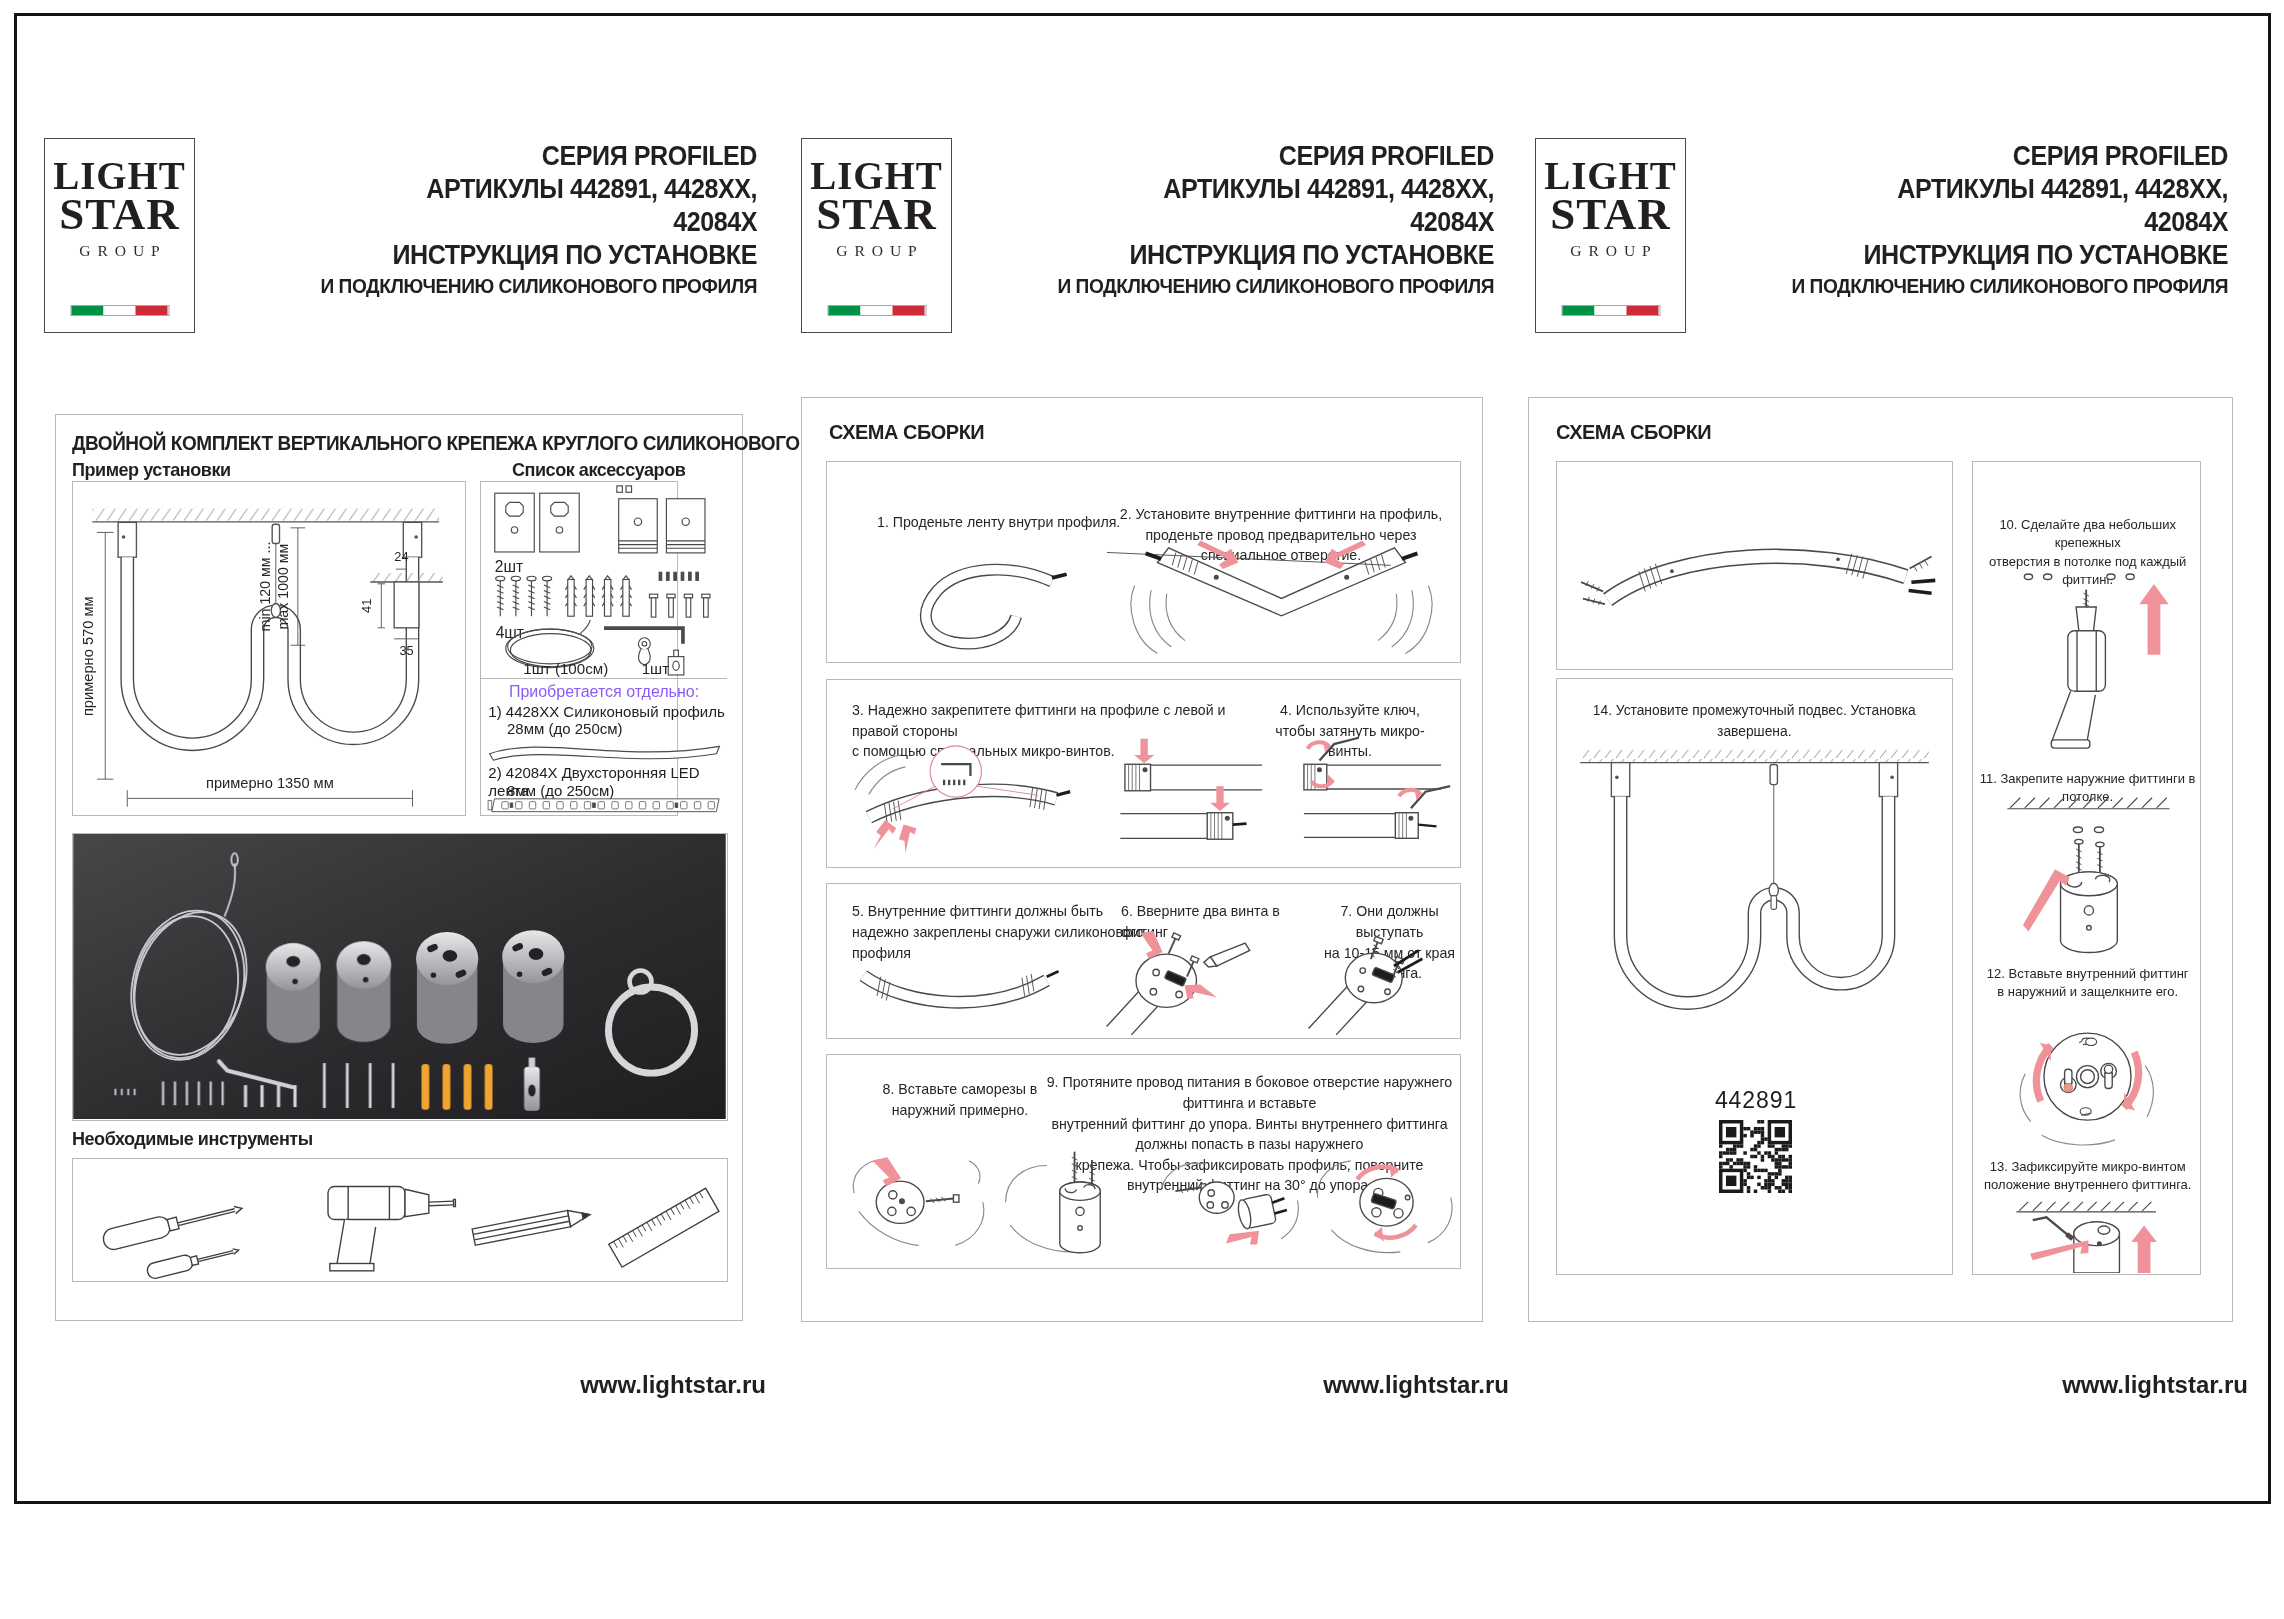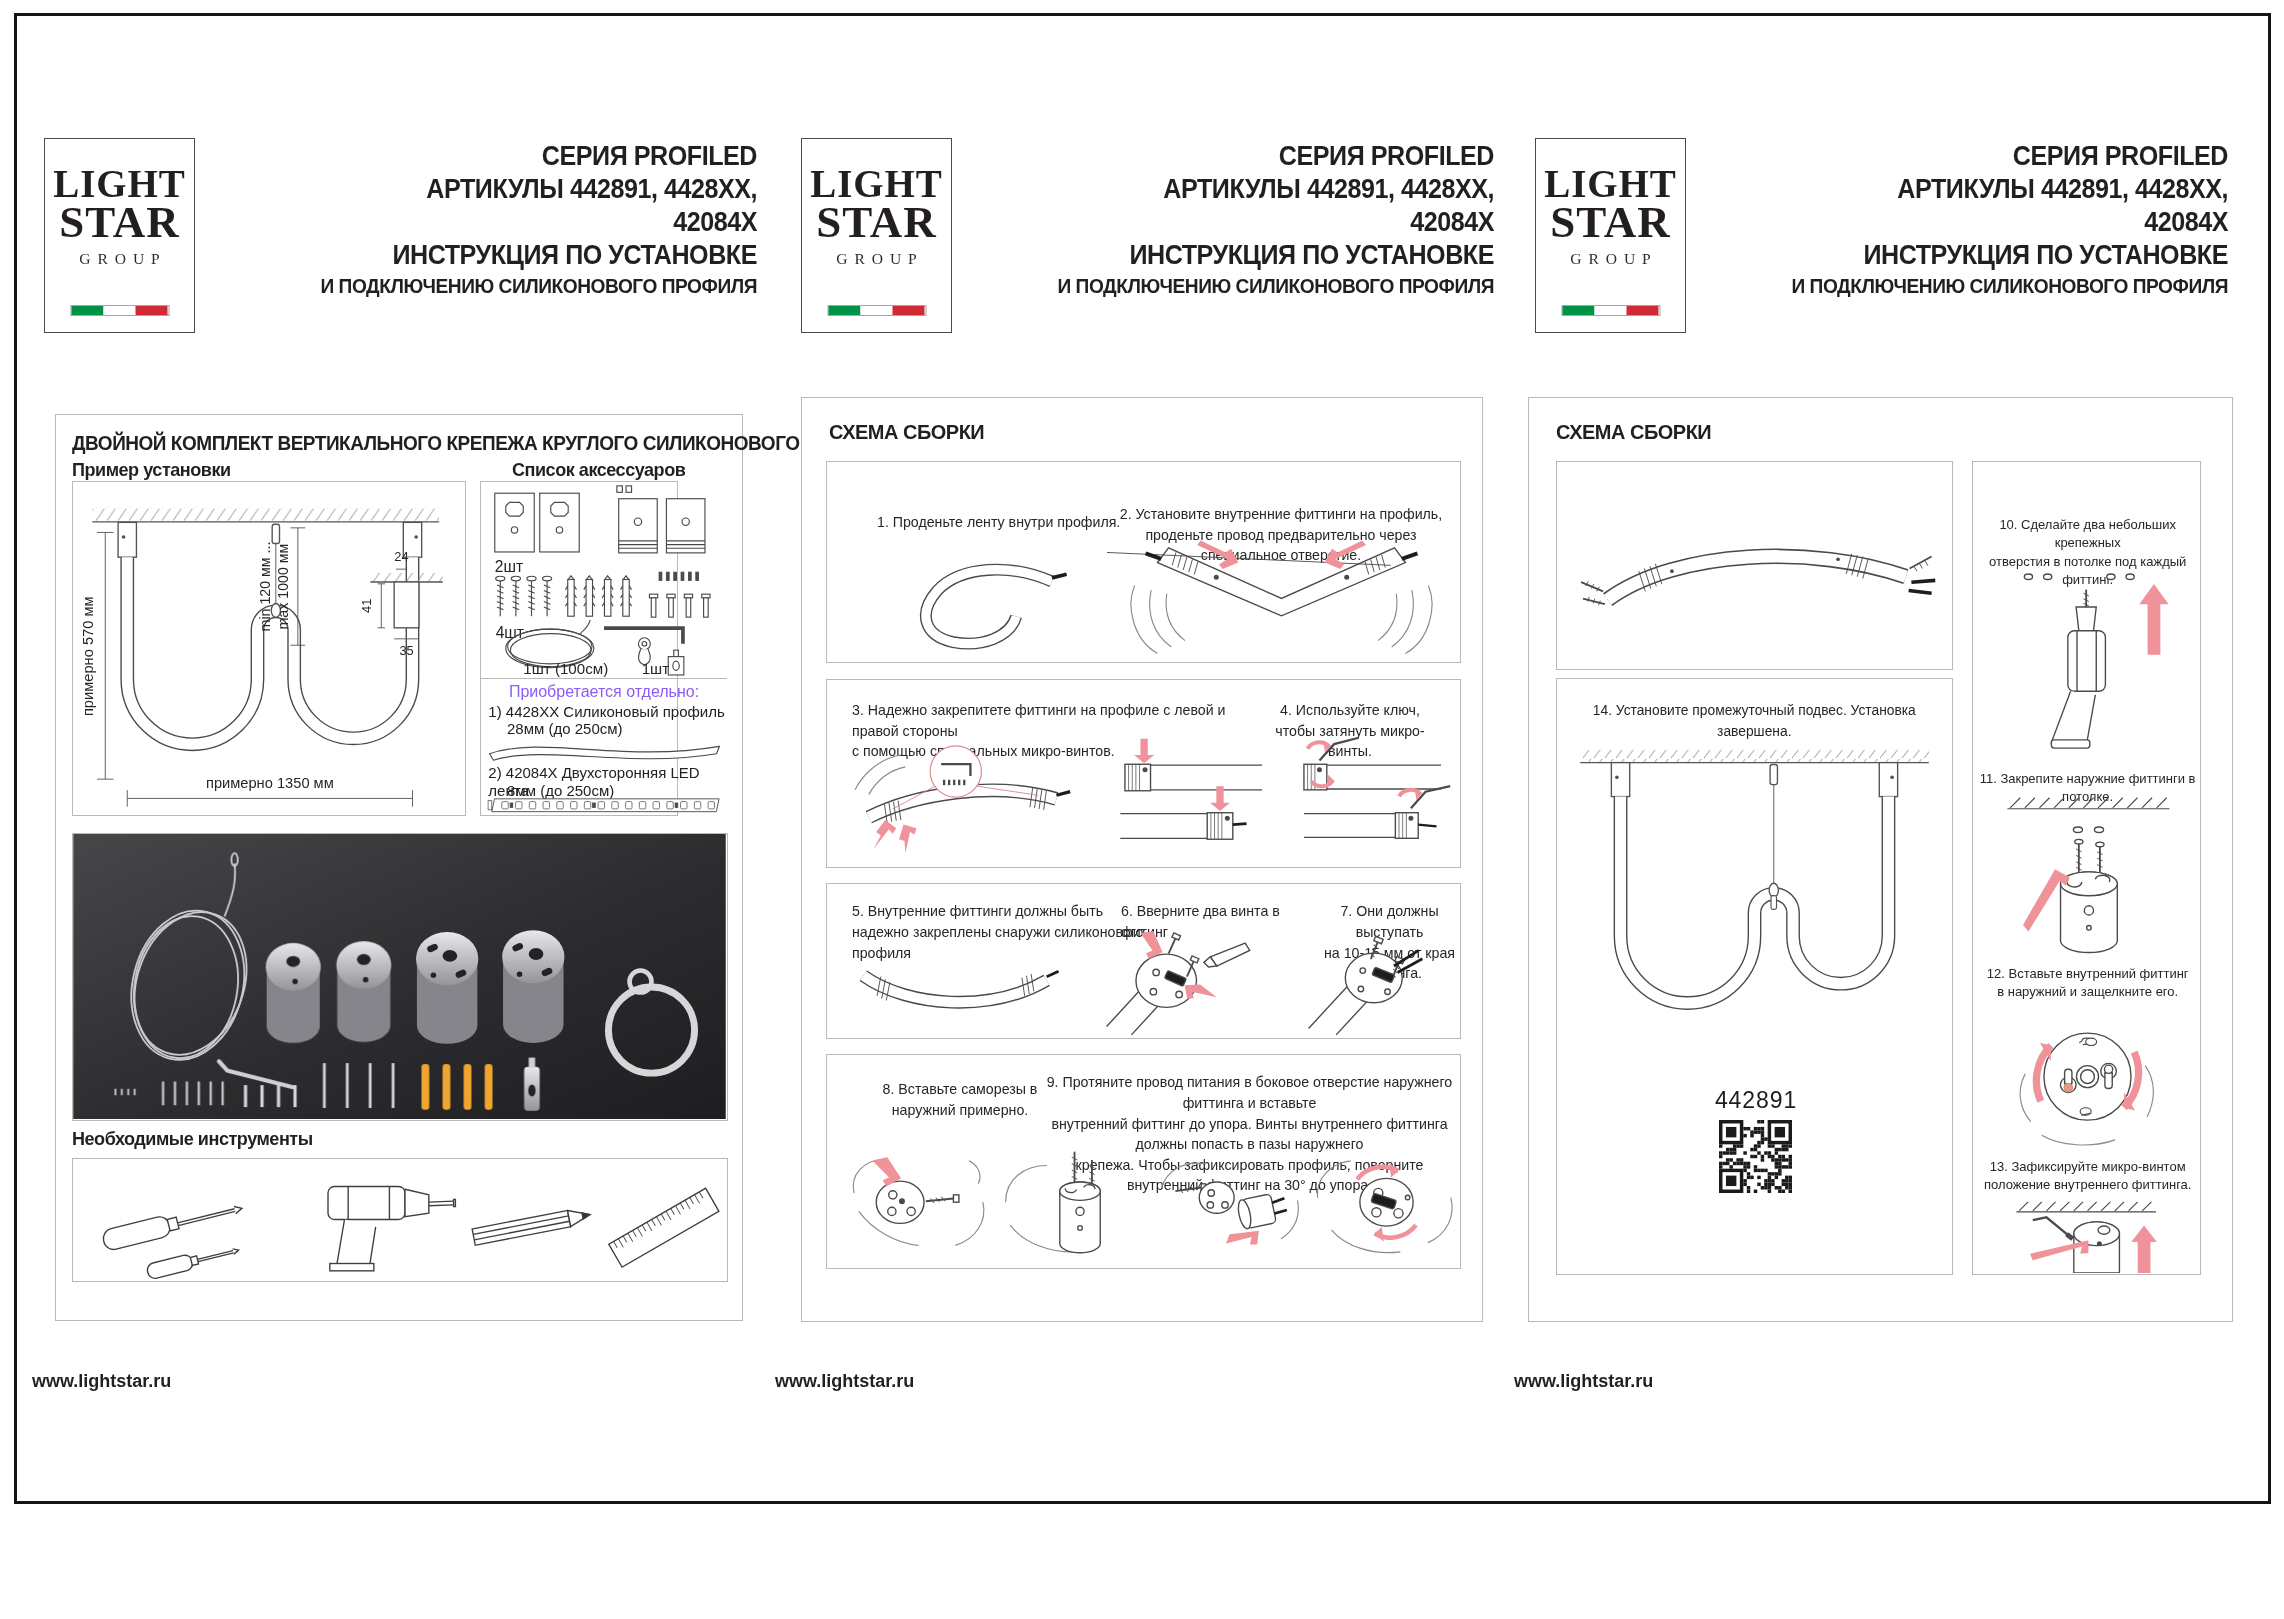--- a/index.html
+++ b/index.html
@@ -4,36 +4,36 @@
 <style>
   html,body{margin:0;padding:0;background:#ffffff;}
   body{font-family:"Liberation Sans",sans-serif;color:#231f20;}
   .sheet{position:relative;width:2284px;height:1619px;background:#fff;overflow:hidden;}
   .abs{position:absolute;}
   .frame{position:absolute;left:13.8px;top:13px;width:2251px;height:1485px;border:3.2px solid #141414;}
   .gbox{position:absolute;border:1.4px solid #b9b9b9;background:#fff;box-sizing:border-box;}
   
   .logo{position:absolute;width:151px;height:195px;border:1.4px solid #4a4a4a;text-align:center;
         font-family:"Liberation Serif",serif;background:#fff;box-sizing:border-box;}
-  .logo-light{margin-top:27px;font-size:39px;font-weight:bold;line-height:36px;letter-spacing:0.9px;}
+  .logo-light{margin-top:19px;font-size:39px;font-weight:bold;line-height:36px;letter-spacing:0.9px;}
   .logo-star{font-size:45px;font-weight:bold;line-height:41px;letter-spacing:0.9px;}
   .logo-group{margin-top:7.3px;font-size:15.6px;letter-spacing:6.9px;text-indent:6.9px;color:#2d2d2d;text-align:center;}
   .flag{position:absolute;left:50%;transform:translateX(-50%);bottom:15.6px;width:99px;height:11px;
         display:flex;border:0.5px solid #a5a5a5;box-sizing:border-box;}
   .flag>span{flex:1;}
   
   .hdr-text{position:absolute;width:546px;text-align:right;transform:scaleX(0.93);transform-origin:100% 0;}
   .hl1{font-size:27px;font-weight:bold;line-height:33px;letter-spacing:-0.5px;white-space:nowrap;}
   .hl2{font-size:20.6px;font-weight:bold;line-height:27.5px;letter-spacing:-0.5px;white-space:nowrap;}
   .sec-head{position:absolute;font-weight:bold;font-size:19px;letter-spacing:-0.5px;white-space:nowrap;
             transform:scaleX(0.95);transform-origin:0 0;}
   .step{position:absolute;font-size:14.2px;line-height:20.6px;color:#262626;}
   .step-sm{position:absolute;font-size:13px;line-height:18.4px;color:#262626;}
   .center{text-align:center;}
-  .footer{position:absolute;width:734px;text-align:left;font-size:18px;font-weight:bold;}
+  .footer{position:absolute;width:734px;text-align:right;font-size:24px;font-weight:bold;}
   .sep-title{position:absolute;width:100%;text-align:center;font-size:16px;color:#8b5cf6;}
   .sep-item{position:absolute;font-size:15px;line-height:18.4px;color:#222;}
   .article{position:absolute;text-align:center;font-size:23px;letter-spacing:0.9px;color:#1d1d1d;}
   svg text{font-family:"Liberation Sans",sans-serif;fill:#262626;}
 </style>
 </head>
 <body>
 
 <div class="sheet">
   <div class="frame"></div>

